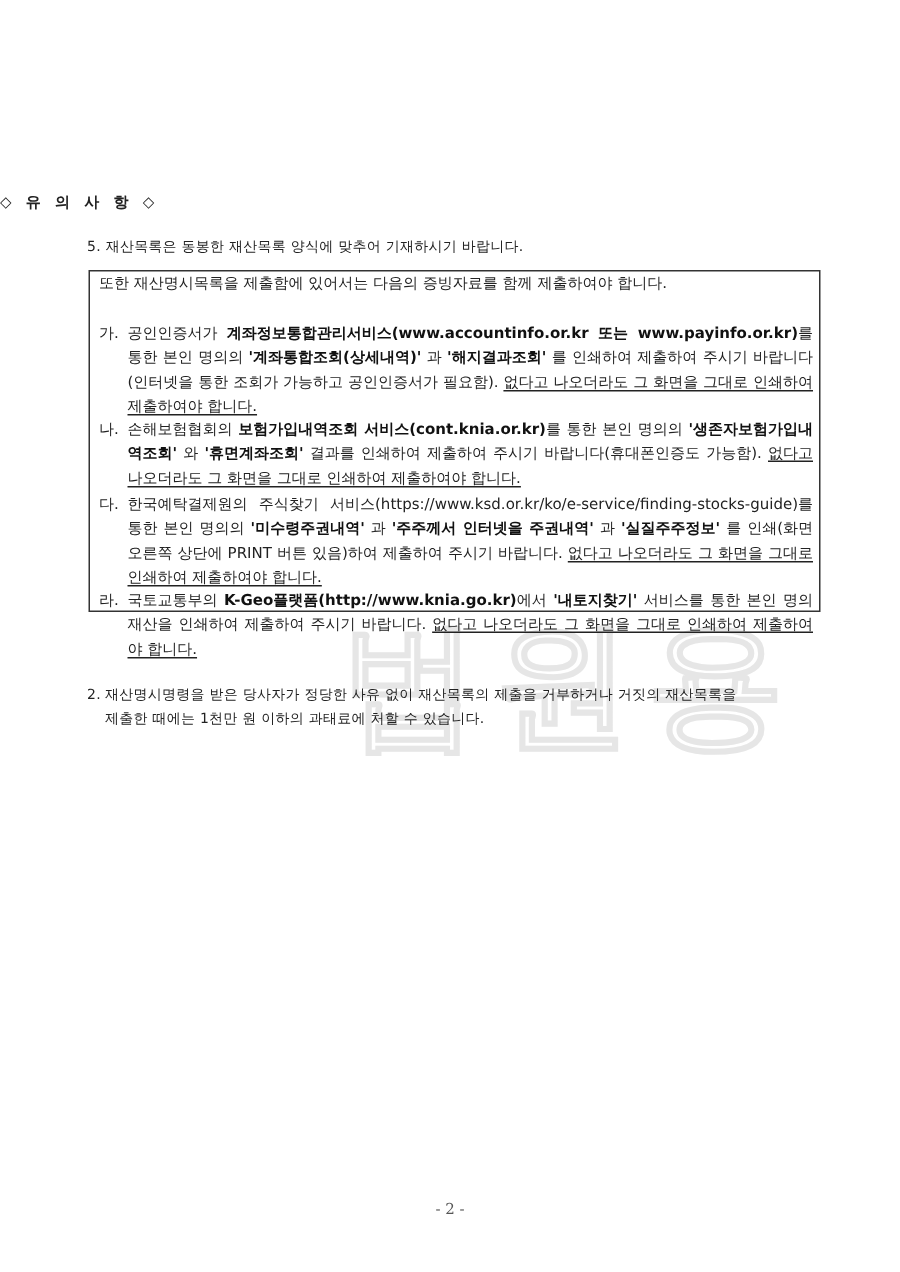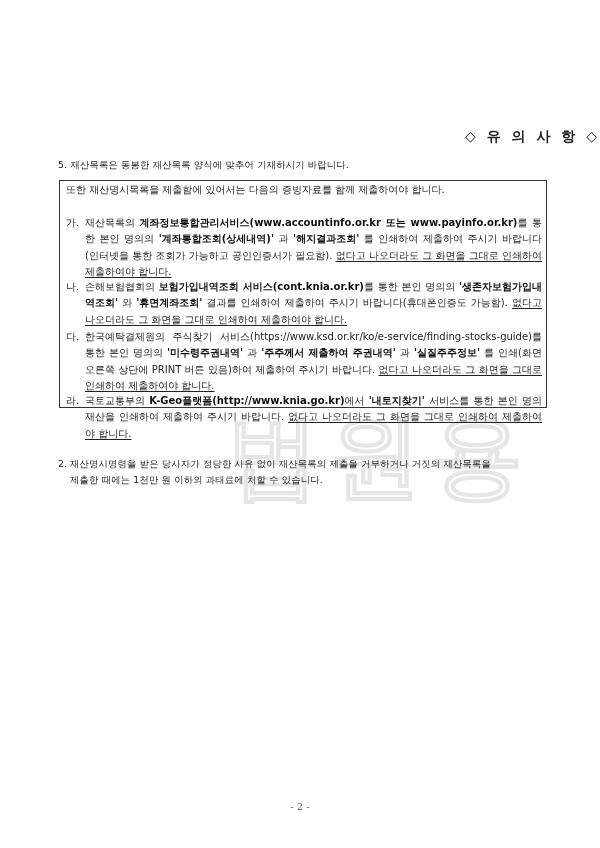--- a/index.html
+++ b/index.html
@@ -6,22 +6,22 @@
   body {
     width:600px; height:848px; background:#ffffff; position:relative; overflow:hidden;
     font-family: "DejaVu Sans", "Liberation Sans", sans-serif; color:#222;
   }
   .watermark {
     position:absolute; left:227px; top:395px; font-size:92px; font-weight:bold;
     color:transparent; -webkit-text-stroke:1.2px #e6e6e6; letter-spacing:10px;
     font-family:"DejaVu Serif", serif; pointer-events:none; white-space:nowrap;
   }
   .title {
-    position:absolute; left:0; width:600px; top:128px; text-align:right;
-    font-size:14px; font-weight:bold; letter-spacing:3px;
+    position:absolute; left:0; width:600px; top:128px; text-align:left;
+    font-size:10px; font-weight:bold; letter-spacing:3px;
   }
   .para {
     position:absolute; left:58px; width:500px; font-size:9.3px; line-height:16px;
     letter-spacing:0.2px;
   }
   .p1 { top:157px; }
   .p2 { top:456px; }
   .p2 .num { display:inline-block; width:12px; }
   .p2 .cont { padding-left:12px; display:block; }
   .box {
@@ -50,31 +50,31 @@
 
 <div class="title">◇ 유 의 사 항 ◇</div>
 
 <div class="para p1">5. 재산목록은 동봉한 재산목록 양식에 맞추어 기재하시기 바랍니다.</div>
 
 <div class="box">
   <div class="intro">또한 재산명시목록을 제출함에 있어서는 다음의 증빙자료를 함께 제출하여야 합니다.</div>
 
   <div class="item i-ga">
     <span class="lbl">가.</span>
-    <div class="body"><span>재산목록의 </span><span class="b">계좌정보통합관리서비스(www.accountinfo.or.kr 또는 www.payinfo.or.kr)</span><span>를 통한 본인 명의의 </span><span class="b">'계좌통합조회(상세내역)'</span><span> 과 </span><span class="b">'해지결과조회'</span><span> 를 인쇄하여 제출하여 주시기 바랍니다(인터넷을 통한 조회가 가능하고 공인인증서가 필요함). </span><span class="u">없다고 나오더라도 그 화면을 그대로 인쇄하여 제출하여야 합니다.</span></div>
+    <div class="body"><span>공인인증서가 </span><span class="b">계좌정보통합관리서비스(www.accountinfo.or.kr 또는 www.payinfo.or.kr)</span><span>를 통한 본인 명의의 </span><span class="b">'계좌통합조회(상세내역)'</span><span> 과 </span><span class="b">'해지결과조회'</span><span> 를 인쇄하여 제출하여 주시기 바랍니다(인터넷을 통한 조회가 가능하고 공인인증서가 필요함). </span><span class="u">없다고 나오더라도 그 화면을 그대로 인쇄하여 제출하여야 합니다.</span></div>
   </div>
 
   <div class="item i-na">
     <span class="lbl">나.</span>
     <div class="body"><span>손해보험협회의 </span><span class="b">보험가입내역조회 서비스(cont.knia.or.kr)</span><span>를 통한 본인 명의의 </span><span class="b">'생존자보험가입내역조회'</span><span> 와 </span><span class="b">'휴면계좌조회'</span><span> 결과를 인쇄하여 제출하여 주시기 바랍니다(휴대폰인증도 가능함). </span><span class="u">없다고 나오더라도 그 화면을 그대로 인쇄하여 제출하여야 합니다.</span></div>
   </div>
 
   <div class="item i-da">
     <span class="lbl">다.</span>
-    <div class="body"><span>한국예탁결제원의 주식찾기 서비스(https://www.ksd.or.kr/ko/e-service/finding-stocks-guide)를 통한 본인 명의의 </span><span class="b">'미수령주권내역'</span><span> 과 </span><span class="b">'주주께서 제출하여 주권내역'</span><span> 과 </span><span class="b">'실질주주정보'</span><span> 를 인쇄(화면 오른쪽 상단에 PRINT 버튼 있음)하여 제출하여 주시기 바랍니다. </span><span class="u">없다고 나오더라도 그 화면을 그대로 인쇄하여 제출하여야 합니다.</span></div>
+    <div class="body"><span>한국예탁결제원의 주식찾기 서비스(https://www.ksd.or.kr/ko/e-service/finding-stocks-guide)를 통한 본인 명의의 </span><span class="b">'미수령주권내역'</span><span> 과 </span><span class="b">'주주께서 인터넷을 주권내역'</span><span> 과 </span><span class="b">'실질주주정보'</span><span> 를 인쇄(화면 오른쪽 상단에 PRINT 버튼 있음)하여 제출하여 주시기 바랍니다. </span><span class="u">없다고 나오더라도 그 화면을 그대로 인쇄하여 제출하여야 합니다.</span></div>
   </div>
 
   <div class="item i-ra">
     <span class="lbl">라.</span>
     <div class="body"><span>국토교통부의 </span><span class="b">K-Geo플랫폼(http://www.knia.go.kr)</span><span>에서 </span><span class="b">'내토지찾기'</span><span> 서비스를 통한 본인 명의 재산을 인쇄하여 제출하여 주시기 바랍니다. </span><span class="u">없다고 나오더라도 그 화면을 그대로 인쇄하여 제출하여야 합니다.</span></div>
   </div>
 </div>
 
 <div class="para p2">
   <span class="num">2.</span><span>재산명시명령을 받은 당사자가 정당한 사유 없이 재산목록의 제출을 거부하거나 거짓의 재산목록을</span>

